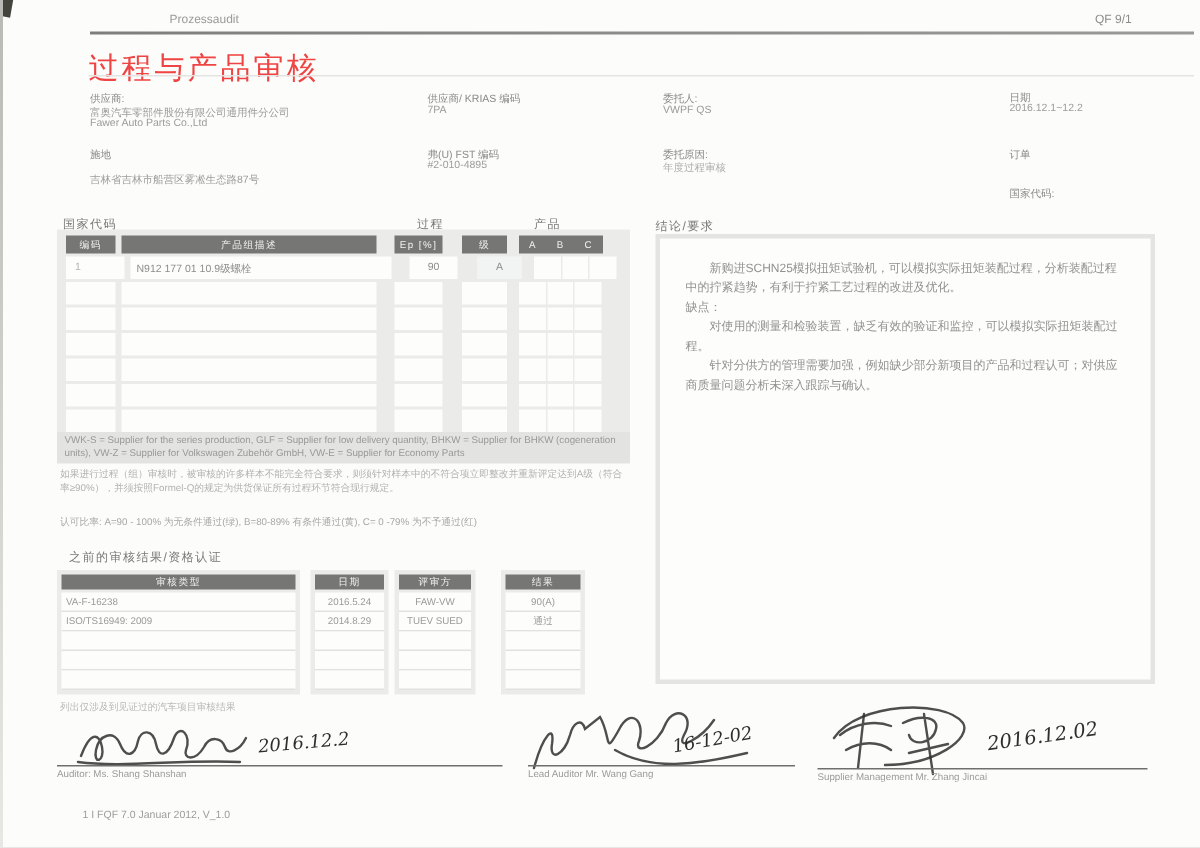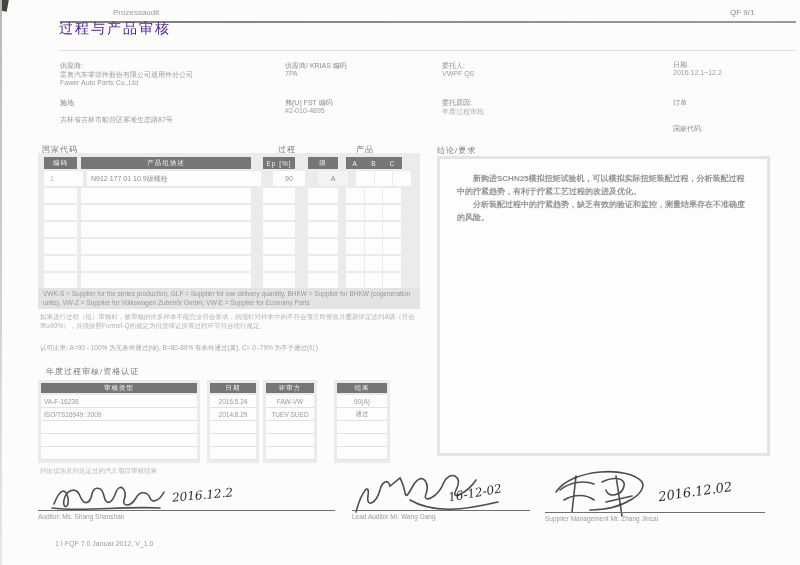--- a/index.html
+++ b/index.html
@@ -6,21 +6,21 @@
   .page{position:relative;width:800px;height:565px;background:#fcfcfa;overflow:hidden;
         font-family:"Liberation Sans",sans-serif;color:#8e8e8c;}
   .abs{position:absolute;}
   
   .corner-mark{left:-2px;top:-3px;width:10px;height:14px;background:#44443f;transform:rotate(10deg);}
   .left-edge{left:0;top:0;width:2px;height:565px;background:linear-gradient(#b9b9b5,#e7e7e3);}
   
   .doc-type{left:113px;top:8px;font-size:8px;color:#9a9a98;}
   .form-no{left:730px;top:8px;font-size:8px;color:#8c8c8a;}
   .rule-top{left:60px;top:21px;width:736px;height:2px;background:linear-gradient(to right,#7e7e7c,#9a9a98);}
-  .page-title{left:59px;top:20px;font-size:14px;color:#4c1d95;letter-spacing:2px;}
+  .page-title{left:59px;top:32px;font-size:20px;color:#ef4444;letter-spacing:2px;}
   .rule-title{left:59px;top:50px;width:737px;height:1px;background:#e3e3e1;}
   
   .lbl{font-size:7px;color:#8a8a88;white-space:nowrap;}
   .val{font-size:7px;color:#9c9c9a;white-space:nowrap;}
   .val-light{font-size:7px;color:#adadab;white-space:nowrap;}
   
   .sec{font-size:8px;color:#787876;letter-spacing:1px;white-space:nowrap;}
   
   .ptable{left:38px;top:153px;width:382px;height:137px;background:#ebebe9;}
   .phead,.prow{display:flex;margin:0 6px 2px 6px;}
@@ -47,21 +47,21 @@
   .pcol{position:absolute;top:380px;background:#ebebe9;padding:3px;box-sizing:border-box;}
   .pchead{height:10px;background:#767674;color:#f1f1ef;font-size:6.5px;display:flex;align-items:center;justify-content:center;margin-bottom:2px;letter-spacing:1px;}
   .pcrow{height:12px;background:#fdfdfc;border-bottom:1px solid #e1e1df;font-size:6.5px;color:#9a9a98;display:flex;align-items:center;padding:0 3px;white-space:nowrap;overflow:hidden;}
   .pcrow.center{justify-content:center;}
   .pa-note{left:40px;top:467px;font-size:6.5px;color:#b8b8b6;}
   
   .conc-title{left:437px;top:145px;}
   .conc-box{left:437px;top:156px;width:333px;height:300px;border:3px solid #e4e4e2;background:#fdfdfc;box-sizing:border-box;}
   .conc-text{margin:13px 17px;font-size:8px;line-height:13px;color:#929290;}
   .conc-text p{margin:0;}
-  .ind{text-indent:2em;font-weight:bold;}
+  .ind{text-indent:2em;}
   
   .sigline{height:1px;background:#6f6f6d;}
   .sig-label{font-size:6.5px;color:#9b9b99;white-space:nowrap;}
   .hand{font-family:"DejaVu Serif",serif;font-style:italic;color:#2e2e2e;white-space:nowrap;}
   svg.sig{position:absolute;overflow:visible;}
   svg.sig path{fill:none;stroke:#2f2f2f;stroke-width:1.6;stroke-linecap:round;opacity:.85;}
   
   .footer{left:55px;top:540px;font-size:7px;color:#9c9c9a;}
 </style>
 </head>
@@ -224,21 +224,21 @@
           <div></div>
           <div></div>
         </div>
       </div>
   </div>
 
   <div class="abs keybox">VWK-S = Supplier for the series production, GLF = Supplier for low delivery quantity, BHKW = Supplier for BHKW (cogeneration units), VW-Z = Supplier for Volkswagen Zubehör GmbH, VW-E = Supplier for Economy Parts</div>
   <div class="abs note-cn">如果进行过程（组）审核时，被审核的许多样本不能完全符合要求，则须针对样本中的不符合项立即整改并重新评定达到A级（符合率≥90%），并须按照Formel-Q的规定为供货保证所有过程环节符合现行规定。</div>
   <div class="abs rating">认可比率:  A=90 - 100% 为无条件通过(绿),  B=80-89% 有条件通过(黄),  C= 0 -79% 为不予通过(红)</div>
 
-  <div class="abs sec pa-title">年度过程审核/资格认证</div>
+  <div class="abs sec pa-title">之前的审核结果/资格认证</div>
 
   <div class="pcol" style="left:38px;width:162px;">
     <div class="pchead">审核类型</div>
     <div class="pcrow">VA-F-16238</div>
     <div class="pcrow">ISO/TS16949: 2009</div>
     <div class="pcrow"></div>
     <div class="pcrow"></div>
     <div class="pcrow"></div>
   </div>
   <div class="pcol" style="left:207px;width:52px;">
@@ -264,21 +264,23 @@
     <div class="pcrow center"></div>
     <div class="pcrow center"></div>
     <div class="pcrow center"></div>
   </div>
   <div class="abs pa-note">列出仅涉及到见证过的汽车项目审核结果</div>
 
   <div class="abs sec conc-title">结论/要求</div>
   <div class="abs conc-box">
     <div class="conc-text">
       <p class="ind">新购进SCHN25模拟扭矩试验机，可以模拟实际扭矩装配过程，分析装配过程中的拧紧趋势，有利于拧紧工艺过程的改进及优化。</p>
-      <p class="ind">分析装配过程中的拧紧趋势，缺乏有效的验证和监控，测量结果存在不准确度的风险。</p>
+      <p>缺点：</p>
+      <p class="ind">对使用的测量和检验装置，缺乏有效的验证和监控，可以模拟实际扭矩装配过程。</p>
+      <p class="ind">针对分供方的管理需要加强，例如缺少部分新项目的产品和过程认可；对供应商质量问题分析未深入跟踪与确认。</p>
     </div>
   </div>
 
   <svg class="sig" style="left:52px;top:482px;" width="118" height="30" viewBox="0 0 118 30">
     <path d="M2,22 C8,6 14,6 16,16 C18,26 10,28 12,18 C14,8 24,4 28,14 C32,24 38,22 40,12 C42,4 50,4 52,14 C54,24 60,22 64,10 C68,0 76,8 72,18 C70,24 78,26 84,16 C88,8 96,10 98,16 C100,22 108,18 112,10"></path>
     <path d="M0,26 C30,30 70,24 108,26" stroke-width="1.1"></path>
   </svg>
   <span class="abs hand" style="left:172px;top:488px;font-size:12px;transform:rotate(-5deg);">2016.12.2</span>
   <div class="abs sigline" style="left:38px;top:510px;width:297px;"></div>
   <div class="abs sig-label" style="left:38px;top:513px;">Auditor: Ms. Shang Shanshan</div>

